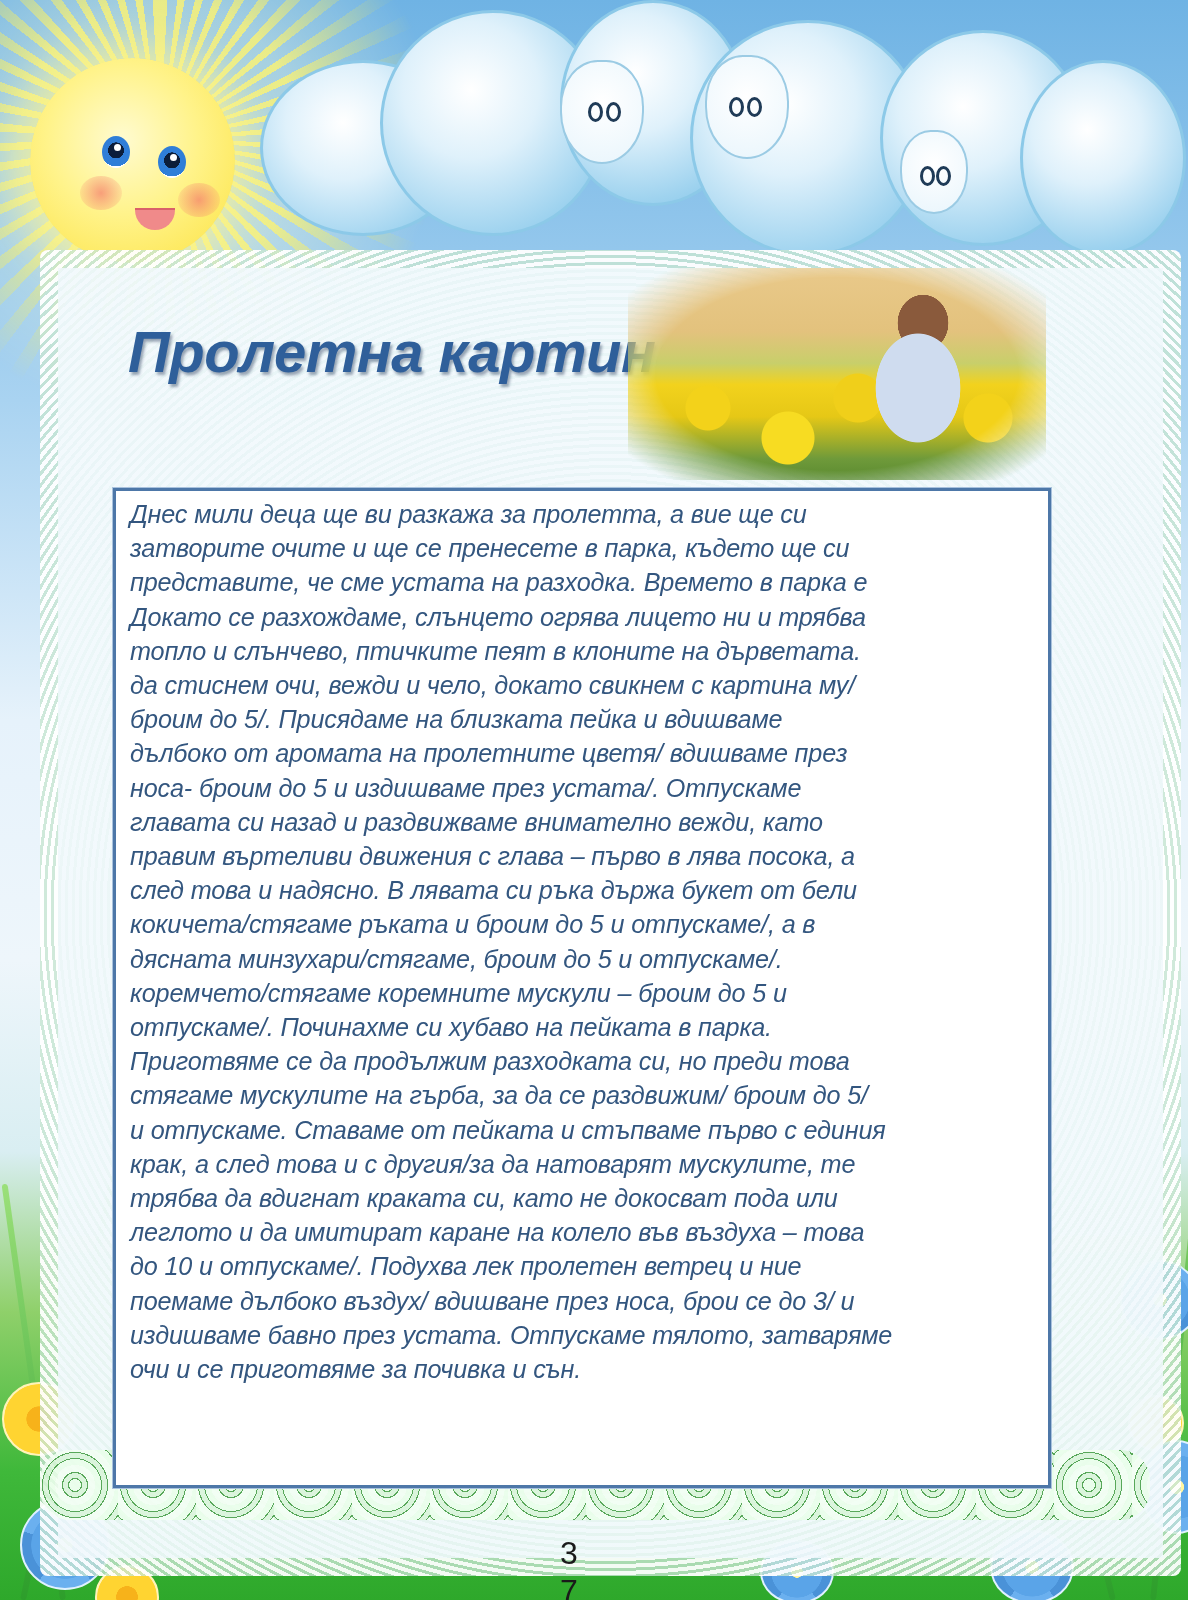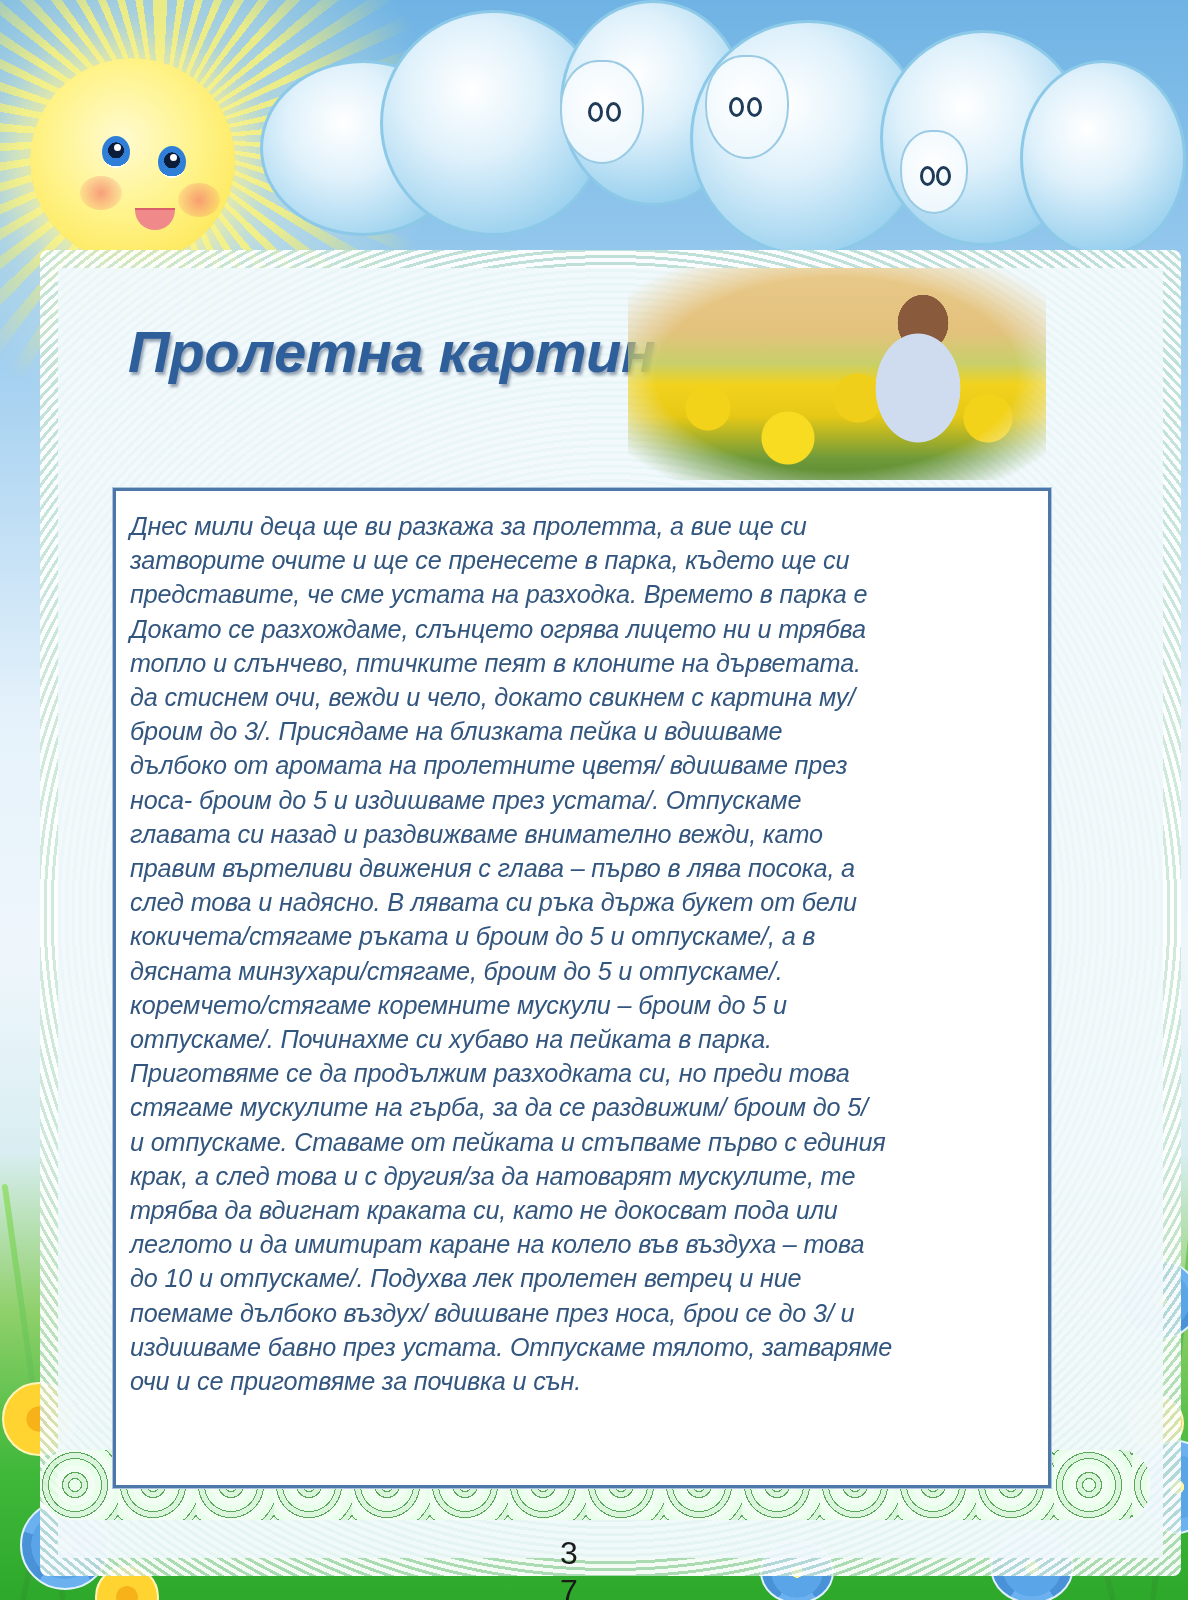--- a/index.html
+++ b/index.html
@@ -67,21 +67,21 @@
         radial-gradient(circle at 360px 150px, #f3d21a 0 24px, transparent 25px),
         linear-gradient(180deg, #e9c98a 0%, #e3c27d 30%, #c8cf6a 45%, #f2d21d 55%, #e6c816 70%, #6f9a3a 90%, #5a8a30 100%);
       -webkit-mask: radial-gradient(ellipse 62% 65% at 50% 50%, #000 70%, transparent 100%);
       mask: radial-gradient(ellipse 62% 65% at 50% 50%, #000 70%, transparent 100%);
     }
 
     
     .text-box {
       position: absolute; left: 113px; top: 488px; width: 938px; height: 1000px; box-sizing: border-box;
       background: #ffffff; border: 3px solid #4d77a8; box-shadow: 0 0 0 1px #a9c2dd;
-      padding: 18px 12px 0 14px;
+      padding: 6px 12px 0 14px;
     }
     .story {
       margin: 0; font-family: "Liberation Sans", sans-serif; font-style: italic; font-size: 25.2px; line-height: 34.2px;
       color: #33567f; letter-spacing: -0.15px;
     }
     .story span { display: block; white-space: nowrap; }
 
     
     .flower { position: absolute; width: 70px; height: 70px; border-radius: 50%; }
     .flower.blue { background: radial-gradient(circle, #fff6a0 0 12%, #5aa4e8 13% 55%, rgba(90,164,232,0) 56%), conic-gradient(#6bb0ef 0 20%, #4a92d8 20% 40%, #6bb0ef 40% 60%, #4a92d8 60% 80%, #6bb0ef 80%); border: 2px solid #dff1ff; }
@@ -152,21 +152,21 @@
   <div class="photo"></div>
 
   <div class="text-box">
     <p class="story">
       <span>Днес мили деца ще ви разкажа за пролетта, а вие ще си</span>
       <span>затворите очите и ще се пренесете в парка, където ще си</span>
       <span>представите, че сме устата на разходка. Времето в парка е</span>
       <span>Докато се разхождаме, слънцето огрява лицето ни и трябва</span>
       <span>топло и слънчево, птичките пеят в клоните на дърветата.</span>
       <span>да стиснем очи, вежди и чело, докато свикнем с картина му/</span>
-      <span>броим до 3/. Присядаме на близката пейка и вдишваме</span>
+      <span>броим до 5/. Присядаме на близката пейка и вдишваме</span>
       <span>дълбоко от аромата на пролетните цветя/ вдишваме през</span>
       <span>носа- броим до 5 и издишваме през устата/. Отпускаме</span>
       <span>главата си назад и раздвижваме внимателно вежди, като</span>
       <span>правим въртеливи движения с глава – първо в лява посока, а</span>
       <span>след това и надясно. В лявата си ръка държа букет от бели</span>
       <span>кокичета/стягаме ръката и броим до 5 и отпускаме/, а в</span>
       <span>дясната минзухари/стягаме, броим до 5 и отпускаме/.</span>
       <span>коремчето/стягаме коремните мускули – броим до 5 и</span>
       <span>отпускаме/. Починахме си хубаво на пейката в парка.</span>
       <span>Приготвяме се да продължим разходката си, но преди това</span>

